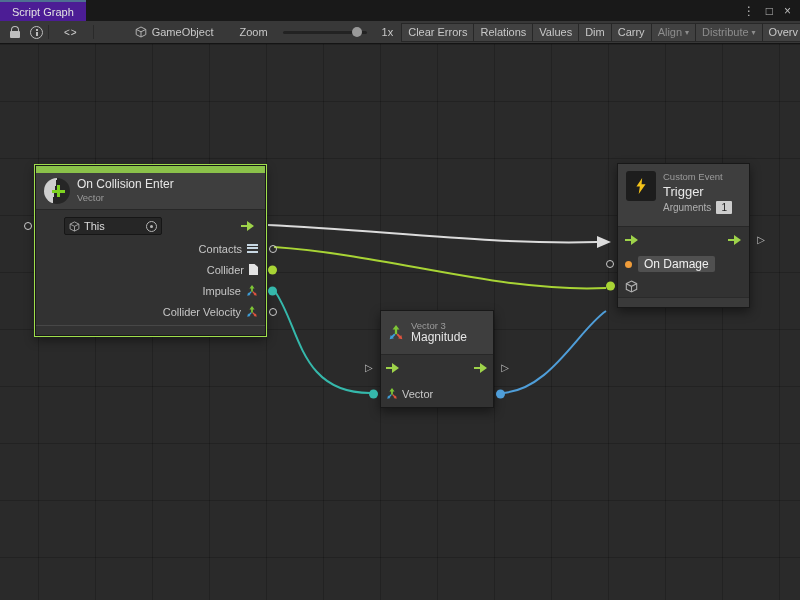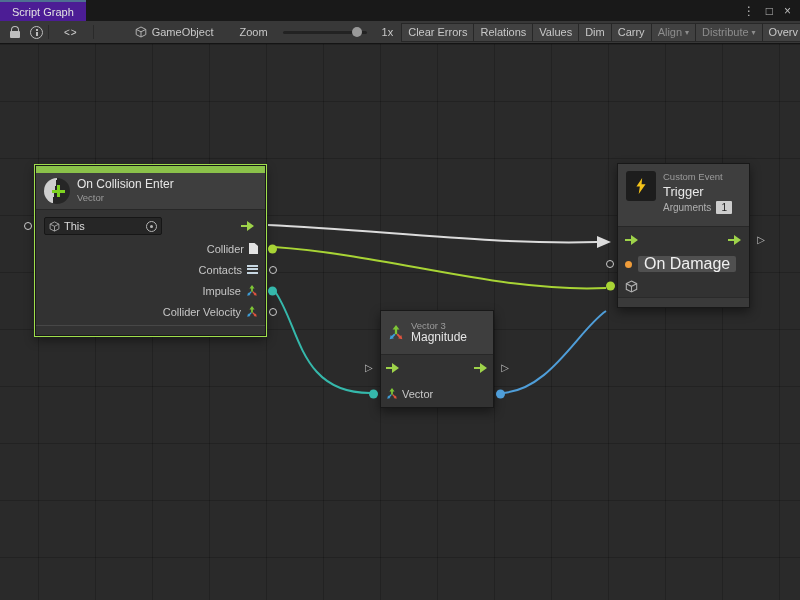--- a/index.html
+++ b/index.html
@@ -83,22 +83,22 @@
   .ev-icon::after  { content:""; position:absolute; left:8px;  top:11.5px; width:13px; height:3px;  background:#7ed321; }
 
   .node-body { padding-top:4px; }
   .row { position:relative; display:flex; align-items:center; height:21px; }
   .row.this-row { height:24px; padding:0 8px; }
   .out-row { justify-content:flex-end; gap:5px; padding-right:7px; color:#c6c6c6; }
   .icon-slot { width:11px; height:10px; flex:none; }
   .node-foot { height:10px; border-top:1px solid #474747; margin-top:3px; }
 
   .this-field {
-    width:118px; height:17px; background:#262626; border:1px solid #161616; border-radius:2px;
-    display:flex; align-items:center; gap:4px; padding:8px 4px; color:#dcdcdc;
+    width:98px; height:17px; background:#262626; border:1px solid #161616; border-radius:2px;
+    display:flex; align-items:center; gap:4px; padding:8px 4px; color:#dcdcdc;margin-left:20px;
   }
   .grow { flex:1; }
 
   
   .cport { width:14px; height:10px; position:relative; display:inline-block; flex:none; }
   .cport::before { content:""; position:absolute; left:0; top:4px; width:6px; height:2px; background:#9ed34a; }
   .cport::after  { content:""; position:absolute; left:6px; top:0; border-left:7px solid #9ed34a;
                    border-top:5px solid transparent; border-bottom:5px solid transparent; }
 
   
@@ -129,21 +129,21 @@
   #node-custom-event { left:617px; top:163px; width:133px; }
   #node-custom-event .node-head { padding:7px 8px 12px 8px; align-items:flex-start; }
   #node-custom-event .row { height:22px; padding:0 7px; gap:6px; }
   #node-custom-event .row.ctl { height:26px; justify-content:space-between; }
   .bolt-box { width:30px; height:30px; background:#1d1d1d; border-radius:3px; display:flex; align-items:center; justify-content:center; flex:none; }
   .ce-title { font-size:13px; color:#e8e8e8; margin:2px 0; }
   .args-row { display:flex; align-items:center; gap:5px; font-size:10px; color:#b0b0b0; margin-top:2px; }
   .args-field { min-width:16px; height:13px; padding:0 2px; background:#cdcdcd; color:#1b1b1b; font-size:10px;
                 display:flex; align-items:center; justify-content:center; border-radius:1px; }
   .name-field { height:16px; background:#505050; border-radius:2px; padding:0 6px; display:flex; align-items:center;
-                color:#f0f0f0; font-size:16px; }
+                color:#f0f0f0; font-size:12px; }
   .ce-foot { height:10px; background:#3a3a3a; border-top:1px solid #2a2a2a; }
 
   
   #node-event { left:35px; top:165px; width:231px; }
 </style>
 </head>
 <body>
 
 <div class="tabbar">
   <div class="tab">
@@ -230,28 +230,28 @@
           <path d="M1.2 3.4 L6 5.8 L10.8 3.4 M6 5.8 V11" fill="none" stroke="#a8a8a8"></path>
         </svg>
         <span>This</span>
         <span class="grow"></span>
         <span class="target-icon"></span>
       </span>
       <span class="grow"></span>
       <span class="cport" style="margin-right:2px;"></span>
     </div>
     <div class="row out-row">
+      <span>Contacts</span>
+      <span class="list-icon"></span>
+      <span class="port hollow r"></span>
+    </div>
+    <div class="row out-row">
       <span>Collider</span>
       <span class="file-icon"></span>
       <span class="port lime r"></span>
-    </div>
-    <div class="row out-row">
-      <span>Contacts</span>
-      <span class="list-icon"></span>
-      <span class="port hollow r"></span>
     </div>
     <div class="row out-row">
       <span>Impulse</span>
       <svg width="12" height="12" viewBox="0 0 14 14">
         <path d="M7 3 V8" stroke="#7ec636" stroke-width="2"></path>
           <path d="M4 4 L7 0 L10 4 Z" fill="#7ec636"></path>
         <path d="M6 8 L3.5 10.5" stroke="#3f9fd9" stroke-width="1.6"></path>
           <path d="M1.5 12.5 L5.2 11.6 L2.4 8.8 Z" fill="#3f9fd9"></path>
         <path d="M8 8 L10.5 10.5" stroke="#e0543e" stroke-width="1.6"></path>
           <path d="M12.5 12.5 L8.8 11.6 L11.6 8.8 Z" fill="#e0543e"></path>

